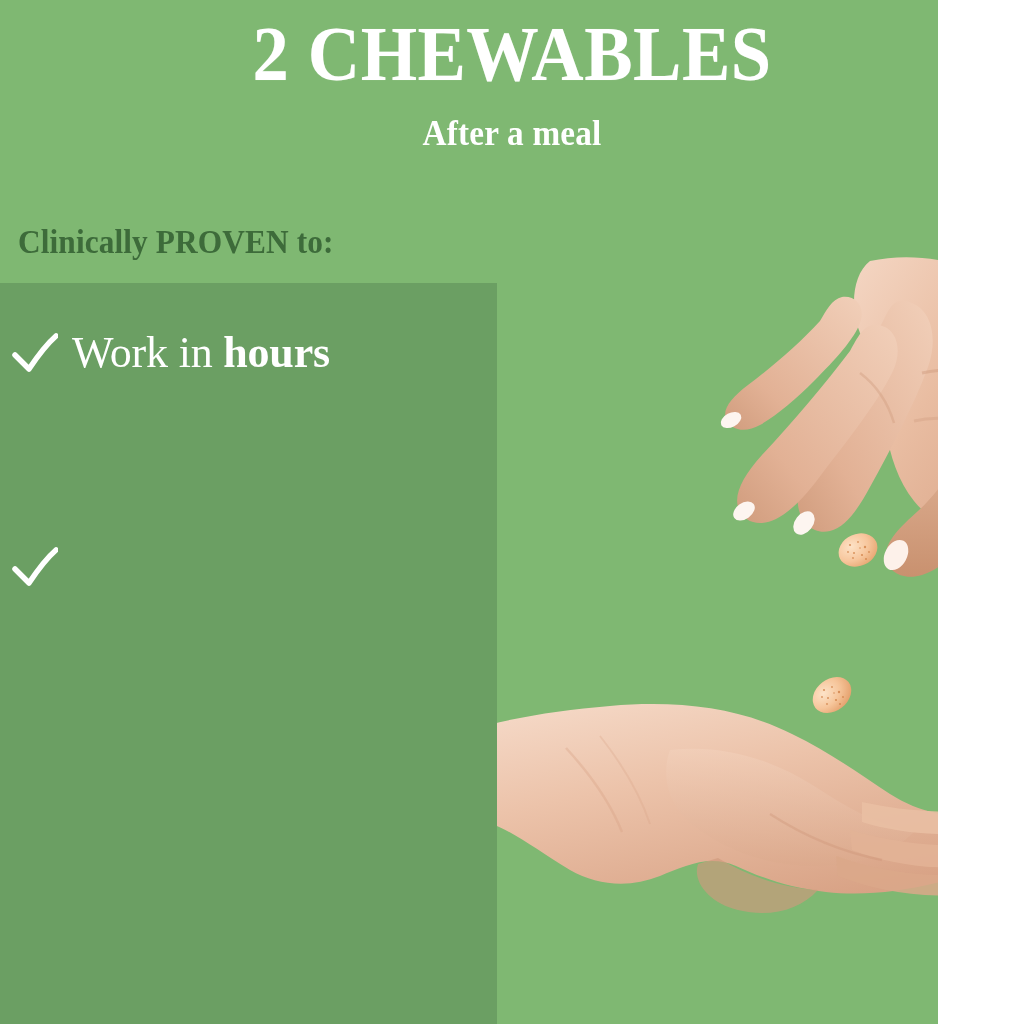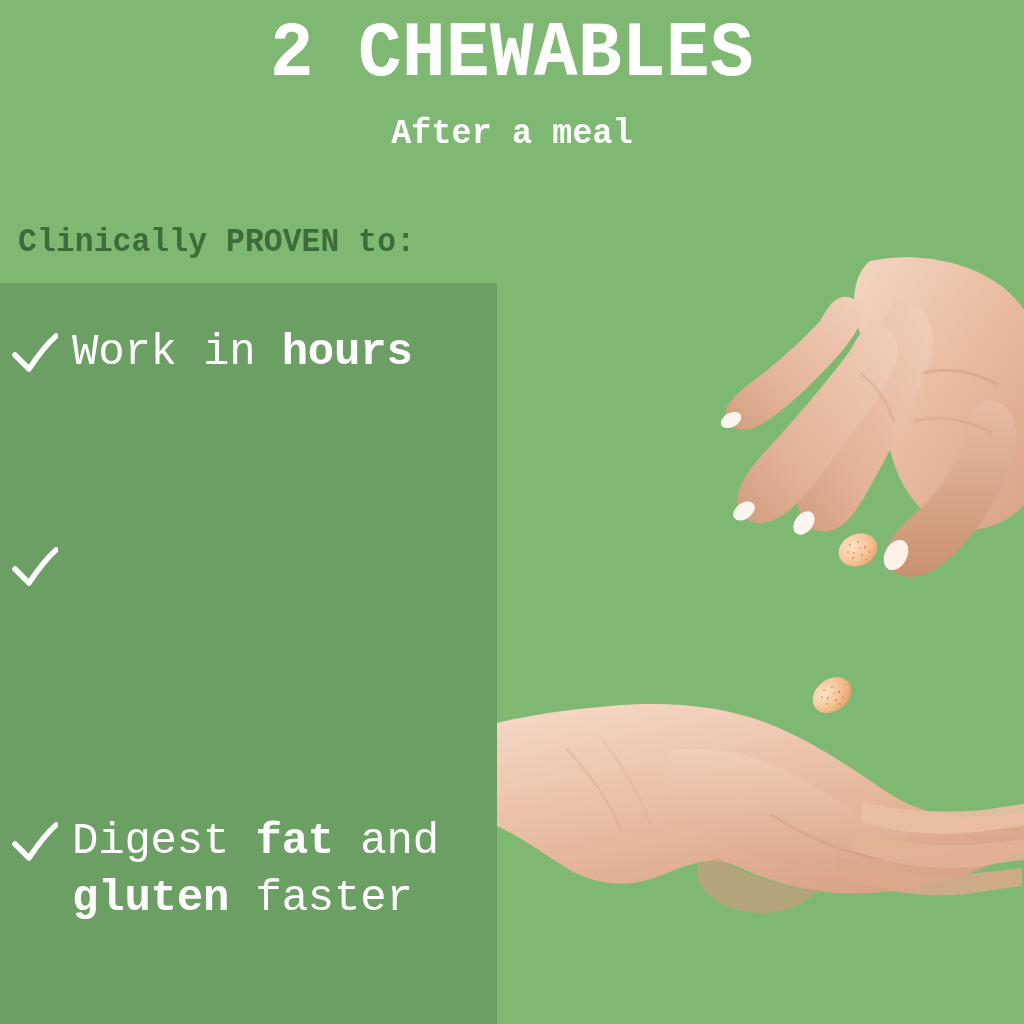--- a/index.html
+++ b/index.html
@@ -2,24 +2,24 @@
 <html><head>
 <meta charset="utf-8">
 <style>
   html, body {
     margin: 0;
     padding: 0;
     background: #ffffff;
   }
   #stage {
     position: relative;
-    width: 1024px;
+    width: 938px;
     height: 1024px;
     overflow: hidden;
-    font-family: Liberation Mono, monospace;
+    font-family: Liberation Serif, serif;
     background: #7fb872;
   }
 
   
   .bg-base {
     position: absolute;
     inset: 0;
     background: #7fb872;
   }
 
@@ -322,24 +322,16 @@
     </li>
 
     <li class="benefit benefit-2">
       <span class="check-icon">
         <svg viewBox="0 0 46 50" aria-hidden="true">
           <path d="M3 27 L17 41 C27 26 36 15 44 8" fill="none" stroke="#ffffff" stroke-width="5.5" stroke-linecap="round" stroke-linejoin="round"></path>
         </svg>
       </span>
     </li>
 
-    <li class="benefit benefit-3">
-      <span class="check-icon">
-        <svg viewBox="0 0 46 50" aria-hidden="true">
-          <path d="M3 27 L17 41 C27 26 36 15 44 8" fill="none" stroke="#ffffff" stroke-width="5.5" stroke-linecap="round" stroke-linejoin="round"></path>
-        </svg>
-      </span>
-      <span class="benefit-text">Digest <b>fat</b> and <b>gluten</b> faster</span>
-    </li>
 
   </ul>
 
 </div>
 
 </body></html>

